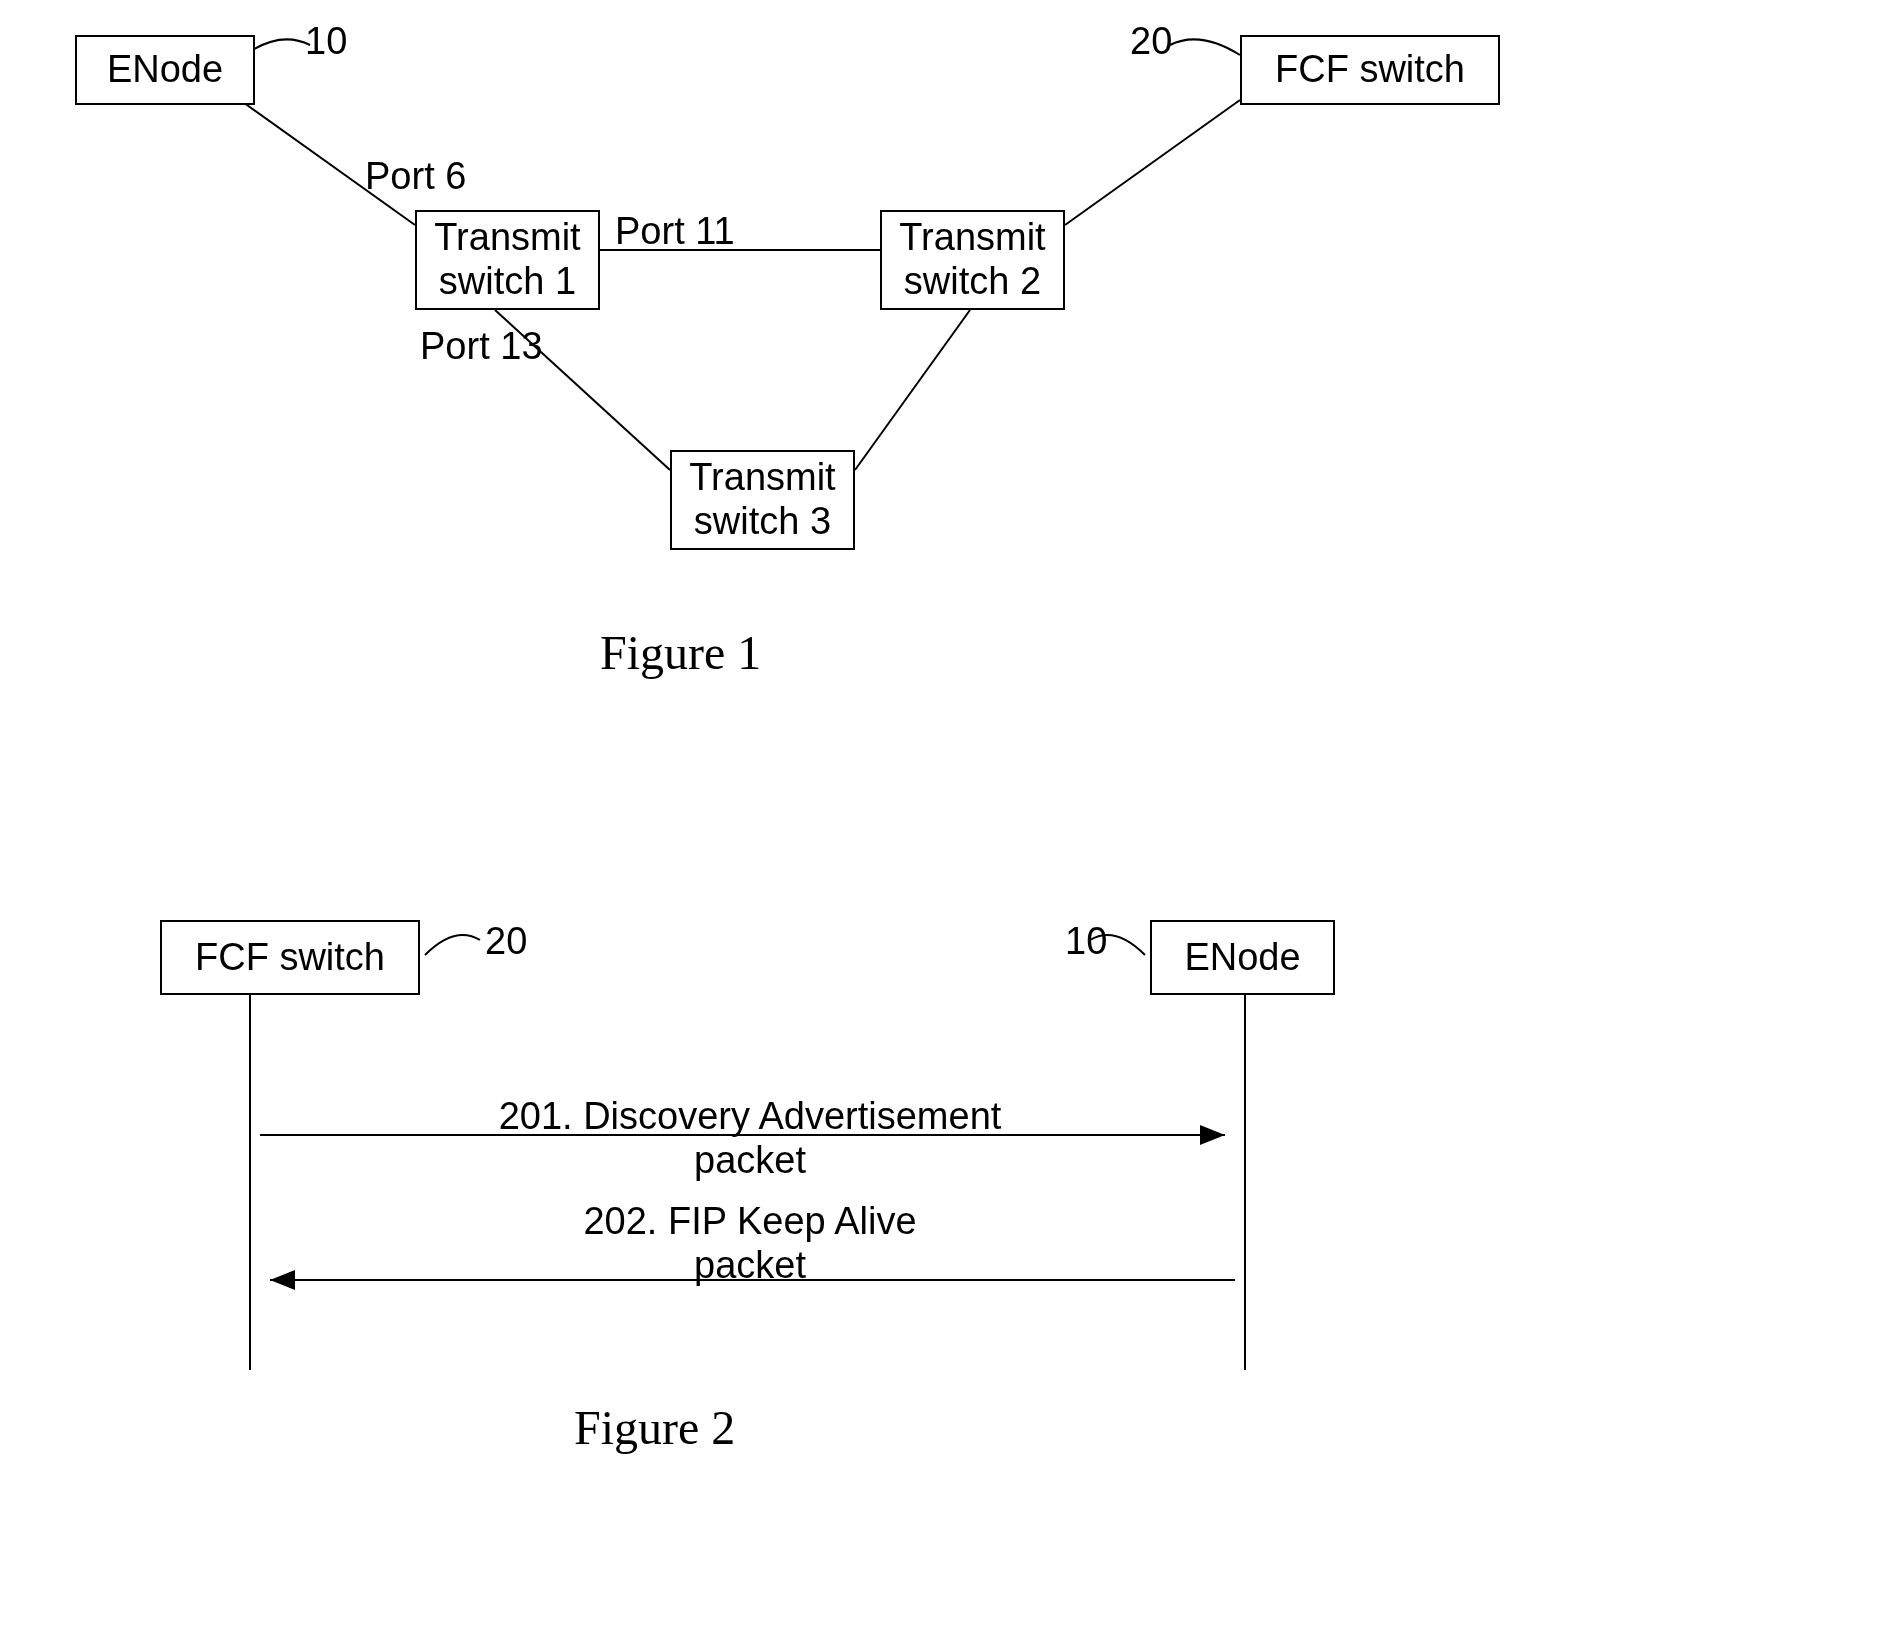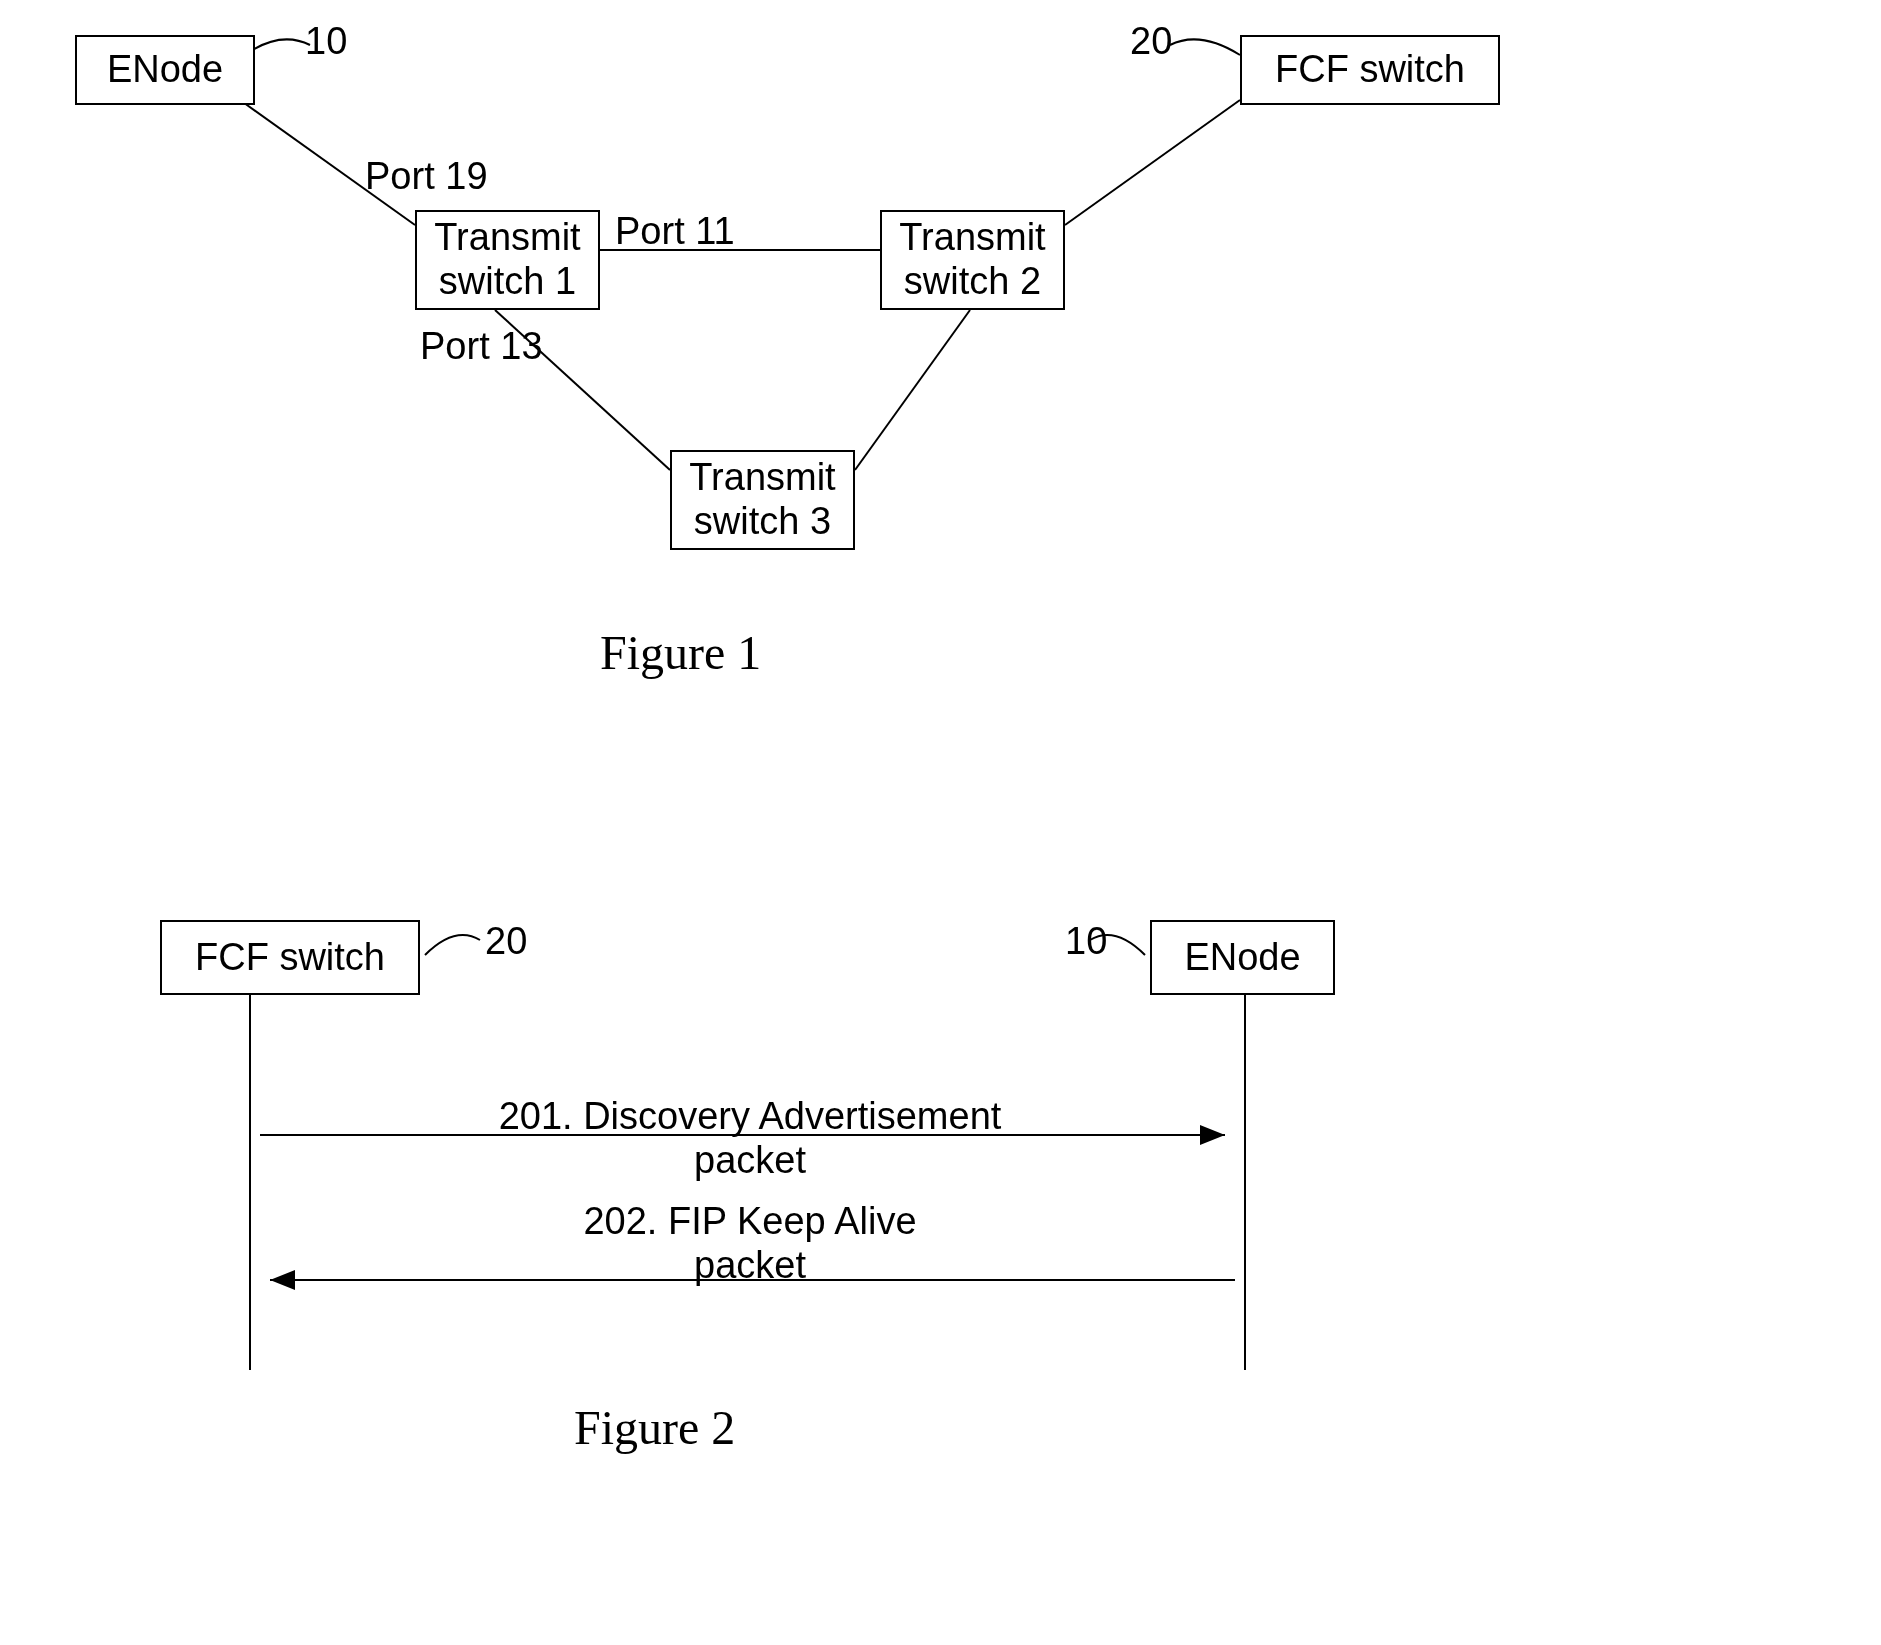--- a/index.html
+++ b/index.html
@@ -85,21 +85,21 @@
 <div class="box" style="left:880px; top:210px; width:185px; height:100px; white-space:pre-line;">
   <span>Transmit
 switch 2</span>
 </div>
 
 <div class="box" style="left:670px; top:450px; width:185px; height:100px; white-space:pre-line;">
   <span>Transmit
 switch 3</span>
 </div>
 
-<div class="label" style="left:365px; top:155px;">Port 19</div>
+<div class="label" style="left:365px; top:155px;">Port 6</div>
 <div class="label" style="left:615px; top:210px;">Port 11</div>
 <div class="label" style="left:420px; top:325px;">Port 13</div>
 
 <div class="figcaption" style="left:600px; top:625px;">Figure 1</div>
 
 <div class="box" style="left:160px; top:920px; width:260px; height:75px;">
   <span>FCF switch</span>
 </div>
 <div class="label" style="left:485px; top:920px;">20</div>
 

